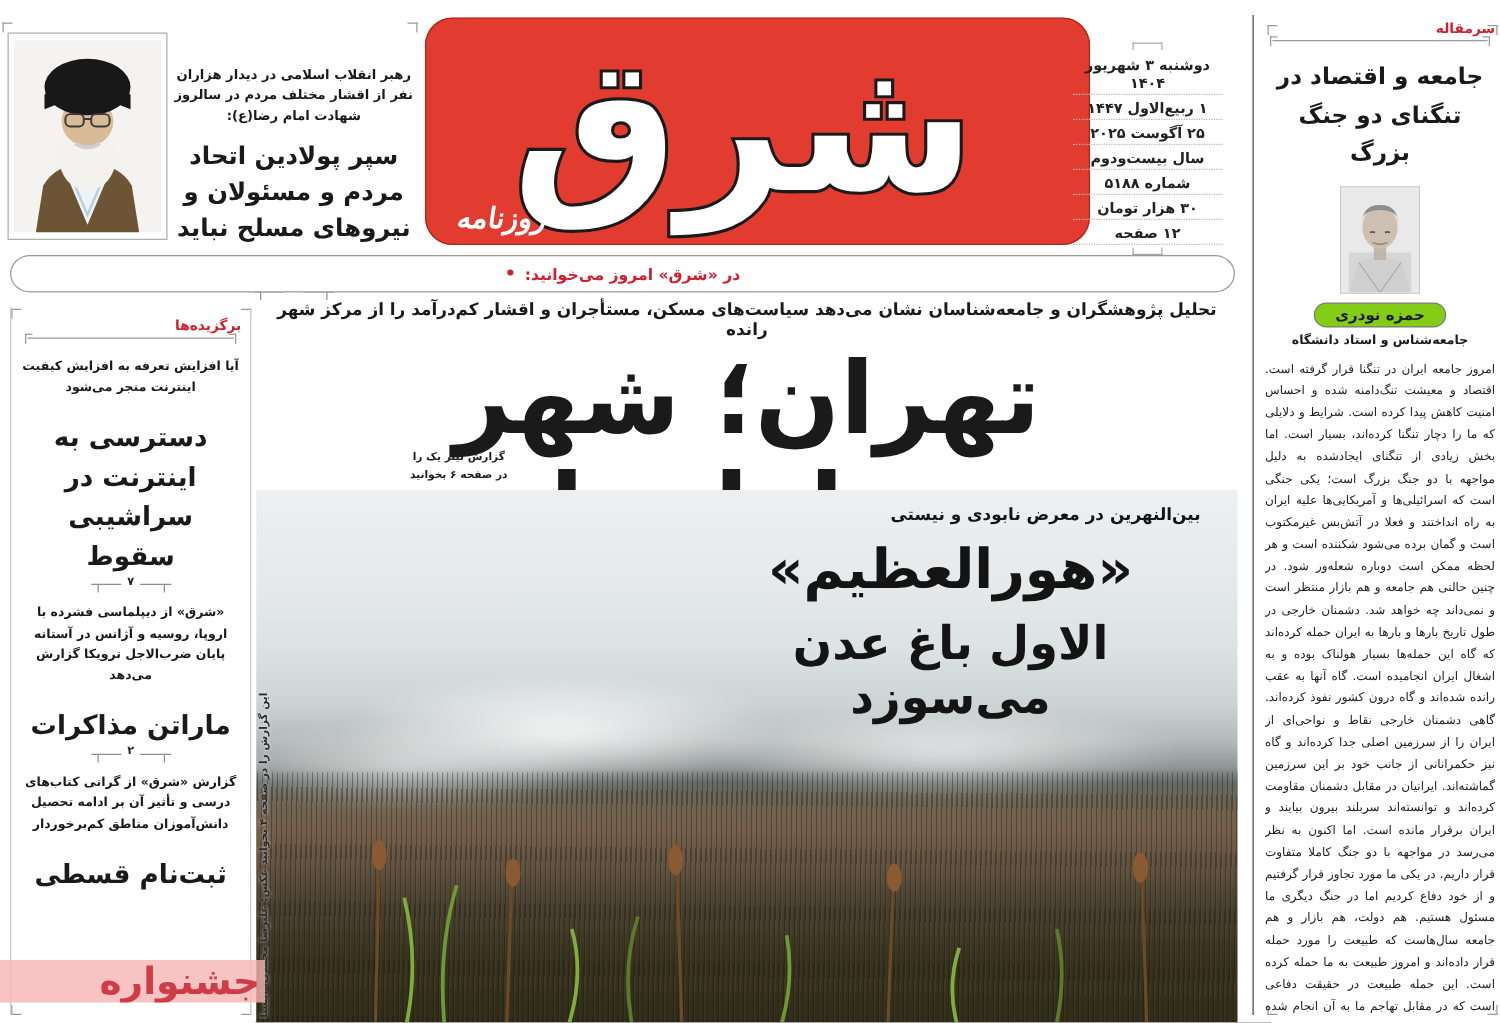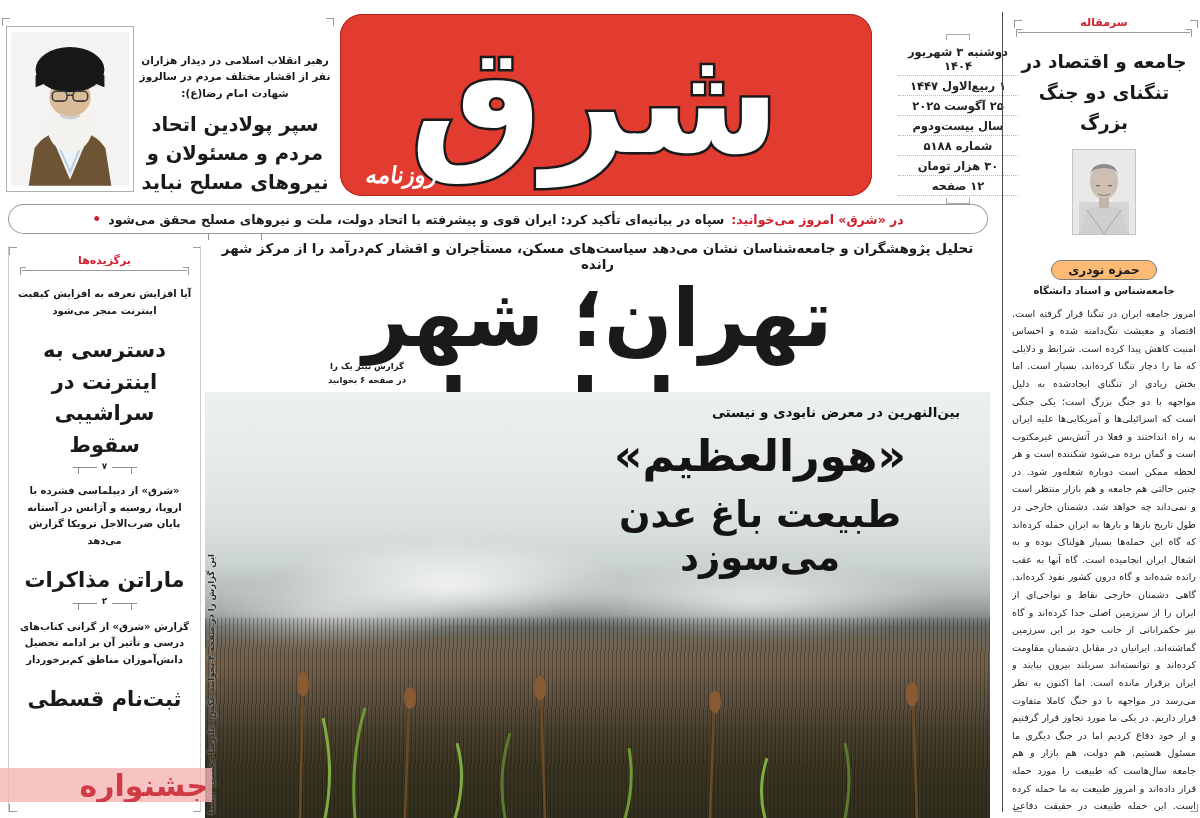--- a/index.html
+++ b/index.html
@@ -19,55 +19,55 @@
   .pgorn .hook.l{border-left:1px solid #8e8e8e;}
   .pgorn .hook.r{border-right:1px solid #8e8e8e;}
   .pgorn .seg{flex:1;border-top:1px solid #8e8e8e;height:0;margin-top:-6px;}
   .pgorn .num{font-size:9px;font-weight:bold;padding:0 5px;margin-top:-10px;color:#222;}
 
   .ornline{position:relative;height:6px;border-top:1px solid #9a9a9a;margin:3px 6px 0;}
   .ornline:before,.ornline:after{content:"";position:absolute;top:-4px;width:5px;height:7px;border-top:1px solid #9a9a9a;}
   .ornline:before{right:-2px;border-right:1px solid #9a9a9a;}
   .ornline:after{left:-2px;border-left:1px solid #9a9a9a;}
 
-  .redlabel{color:#cf2030;font-size:11px;font-weight:bold;letter-spacing:3px;text-align:center;}
+  .redlabel{color:#cf2030;font-size:11px;font-weight:bold;letter-spacing:3px;text-align:right;}
 
   
   .leader-photo{position:absolute;left:6px;top:26px;width:128px;height:166px;border:1px solid #b0b0b0;padding:4px;background:#fff;box-sizing:border-box;}
   .leader-photo svg{width:100%;height:100%;display:block;}
   .leader-text{position:absolute;left:136px;top:52px;width:198px;text-align:center;}
   .leader-kicker{font-size:10.5px;font-weight:bold;line-height:1.55;}
   .leader-headline{font-size:19.5px;font-weight:900;line-height:1.5;margin-top:9px;}
 
   
   .masthead{position:absolute;left:340px;top:14px;width:532px;height:182px;background:#e23b30;border-radius:22px;box-shadow:0 0 0 1px #b3241c inset;}
   .masthead svg{position:absolute;left:0;top:-20px;width:532px;height:215px;overflow:visible;}
   .logo-sub{position:absolute;left:26px;bottom:8px;right:auto;color:#fff;font-size:23px;font-weight:bold;font-style:italic;transform:skewX(6deg);}
   
   .masthead .logo-sub{left:24px;}
 
   
-  .dateline{position:absolute;left:898px;top:34px;width:120px;text-align:center;}
+  .dateline{position:absolute;left:858px;top:34px;width:120px;text-align:center;}
   .dateline .tinyorn{width:22px;height:5px;margin:0 auto 2px;border-top:1px solid #aaa;border-left:1px solid #aaa;border-right:1px solid #aaa;}
   .dateline .tinyorn.b{border-top:none;border-bottom:1px solid #aaa;margin:2px auto 0;}
   .dateline .row{font-size:11.5px;font-weight:bold;padding:2.5px 0;border-bottom:1px dotted #b8b8b8;color:#222;}
   .dateline .row:last-of-type{border-bottom:none;}
 
   
   .ticker{position:absolute;left:8px;top:204px;width:980px;height:30px;border:1px solid #999;border-radius:16px/50%;
           display:flex;align-items:center;justify-content:center;gap:7px;font-size:12.5px;font-weight:bold;background:#fff;box-sizing:border-box;}
   .ticker .lbl{color:#cf2030;}
   .ticker .dot{color:#cf2030;font-size:14px;}
 
   
   .vrule{position:absolute;left:1002px;top:12px;height:800px;border-left:1px solid #4a4a4a;}
   .editorial{position:absolute;left:1012px;top:16px;width:184px;height:796px;overflow:hidden;}
   .ed-headline{font-size:18.5px;font-weight:900;line-height:1.65;text-align:center;margin-top:8px;}
   .ed-photo{width:62px;height:84px;margin:10px auto 0;border:1px solid #c5c5c5;display:block;}
-  .ed-badge{width:max-content;margin:25px auto 0;border:1px solid #7a7a7a;border-radius:10px;padding:2px 16px;font-size:12px;font-weight:900;background:#fdba74;}
+  .ed-badge{width:max-content;margin:7px auto 0;border:1px solid #7a7a7a;border-radius:10px;padding:2px 16px;font-size:12px;font-weight:900;background:#84cc16;}
   .ed-role{text-align:center;font-size:10px;font-weight:bold;margin-top:5px;}
   .ed-body{margin-top:9px;font-size:9.6px;line-height:17.6px;text-align:justify;color:#222;}
 
   
   .sidebar{position:absolute;left:8px;top:246px;width:193px;height:566px;border-left:1px solid #cccccc;border-right:1px solid #cccccc;
            box-sizing:border-box;text-align:center;padding:8px 7px 0;}
   .sb-kicker{font-size:10px;font-weight:bold;line-height:1.65;margin-top:9px;}
   .sb-headline{font-weight:900;line-height:1.5;margin-top:16px;}
   .h21{font-size:21px;}
 
@@ -157,21 +157,20 @@
     <div class="row">۲۵ آگوست ۲۰۲۵</div>
     <div class="row">سال بیست‌ودوم</div>
     <div class="row">شماره ۵۱۸۸</div>
     <div class="row">۳۰ هزار تومان</div>
     <div class="row">۱۲ صفحه</div>
     <div class="tinyorn b"></div>
   </div>
 
   <div class="ticker">
     <span class="lbl">در «شرق» امروز می‌خوانید:</span>
-    <span>سپاه در بیانیه‌ای تأکید کرد: ایران قوی و پیشرفته با اتحاد دولت، ملت و نیروهای مسلح محقق می‌شود</span>
     <span class="dot">•</span>
   </div>
 
   <div class="vrule"></div>
   <div class="editorial">
     <div class="redlabel">سرمقاله</div>
     <div class="ornline"></div>
     <div class="ed-headline">جامعه و اقتصاد در تنگنای دو جنگ بزرگ</div>
     <svg class="ed-photo" viewBox="0 0 62 84">
       <rect width="62" height="84" fill="#e9e9e9"></rect>
@@ -262,19 +261,19 @@
         <path d="M340 170 L336 45" stroke="#6b4a28" stroke-width="2.5" fill="none"></path>
         <ellipse cx="335" cy="40" rx="6" ry="12" fill="#8a5a33"></ellipse>
         <path d="M505 170 L509 60" stroke="#6b4a28" stroke-width="2.5" fill="none"></path>
         <ellipse cx="510" cy="54" rx="6" ry="11" fill="#8a5a33"></ellipse>
         <path d="M712 170 L708 52" stroke="#6b4a28" stroke-width="2.5" fill="none"></path>
         <ellipse cx="707" cy="46" rx="6" ry="12" fill="#8a5a33"></ellipse>
       </svg>
       <div class="photo-ovl">
         <div class="ovl-kicker">بین‌النهرین در معرض نابودی و نیستی</div>
         <div class="ovl-headline">«هورالعظیم»</div>
-        <div class="ovl-sub">طبیعت باغ عدن می‌سوزد</div>
+        <div class="ovl-sub">الاول باغ عدن می‌سوزد</div>
       </div>
       <div class="photo-caption">این گزارش را در صفحه ۴ بخوانید        عکس: علیرضا محمدی، ایسنا</div>
     </div>
   </div>
 
 </div>
 
 </body></html>

